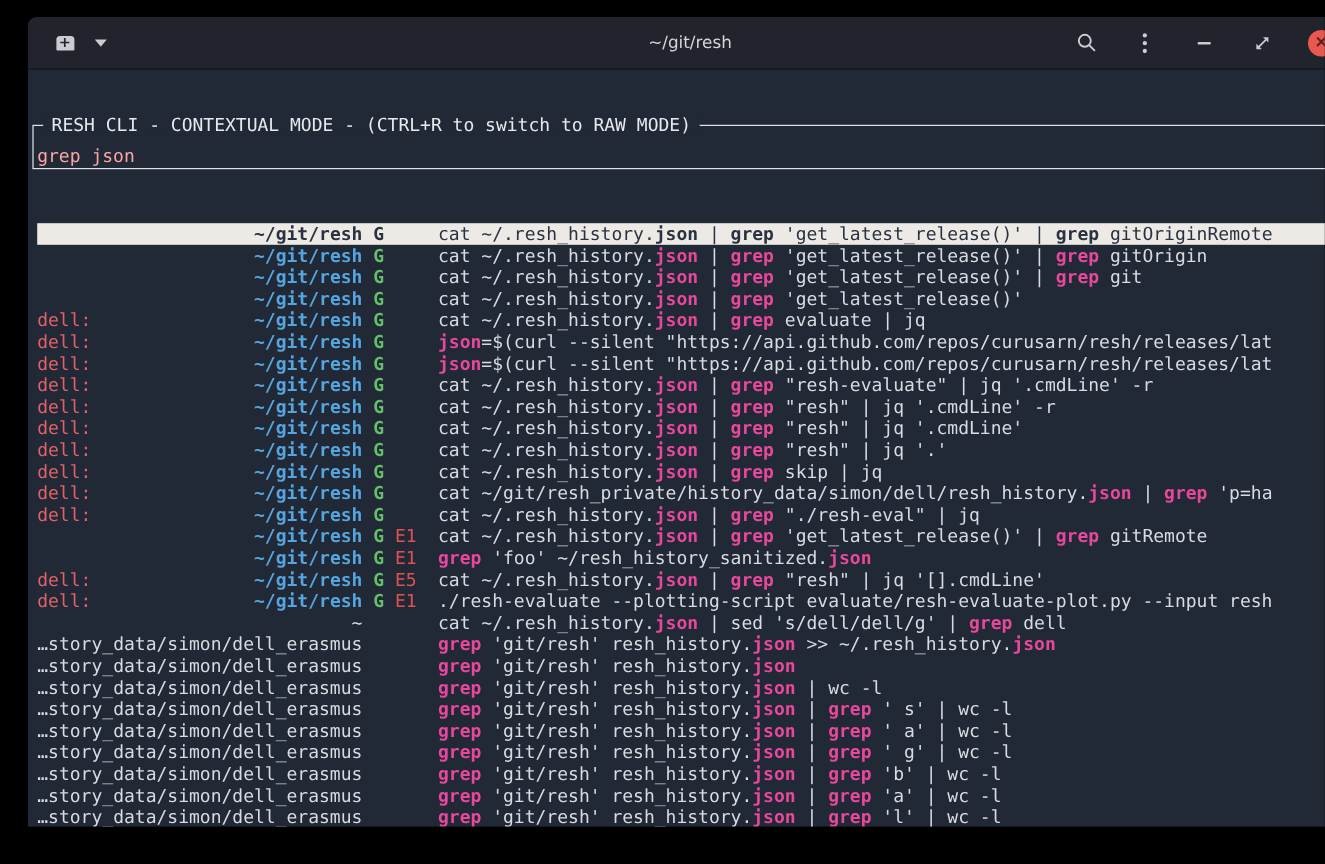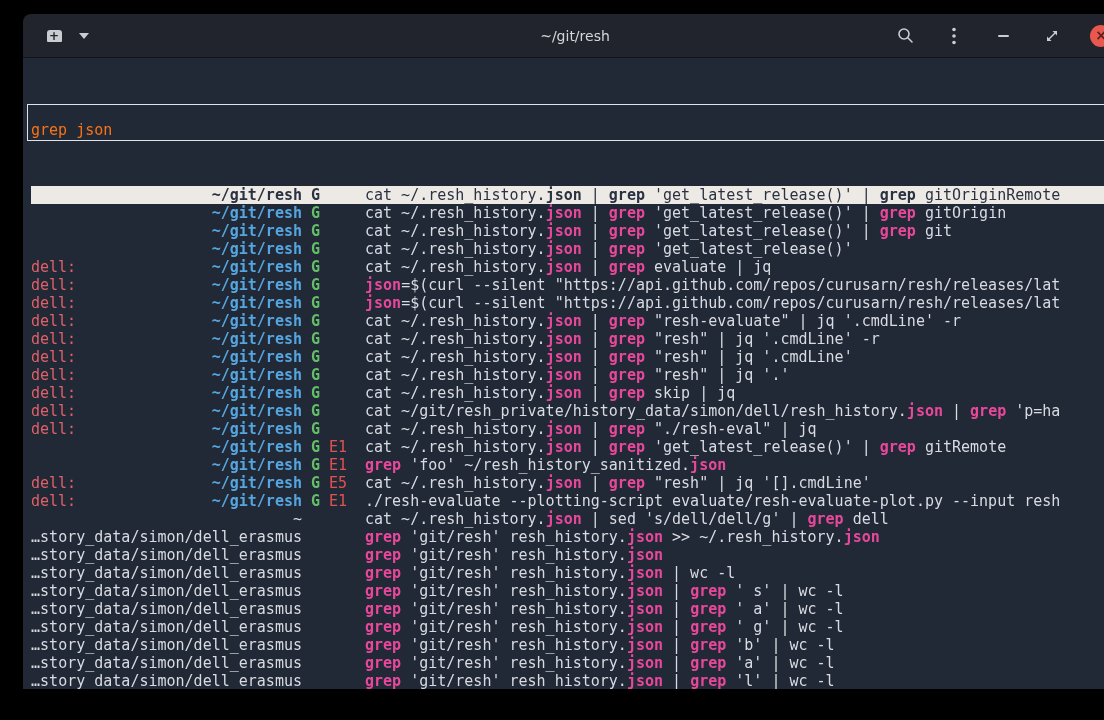--- a/index.html
+++ b/index.html
@@ -29,21 +29,21 @@
              display:flex;align-items:center;justify-content:center;}
   .close-x{color:#571f1d;font-size:14px;font-weight:bold;line-height:1;margin-top:-1px;}
   
   .terminal{flex:1;background:var(--terminal-bg,#222936);color:var(--text,#d8dbe2);
             font-size:15px;line-height:18px;padding:0 0 0 8px;position:relative;overflow:hidden;
             white-space:pre;}
   .search-box{position:relative;margin:10px 4px 0 -4px;height:34px;border:1px solid var(--box-border,#e0e4e9);
               display:flex;align-items:flex-end;padding:0 0 1px 3px;}
   .search-box-label{position:absolute;top:-10px;left:8px;background:var(--terminal-bg,#222936);
                     padding:0 7px;color:#e6e9ed;}
-  .query{color:#f97316;}
+  .query{color:#fca5a5;}
   .history{margin-top:9px;margin-right:4px;}
   .row{height:18px;display:flex;align-items:center;}
   .row.selected{background:var(--selected-bg,#edeae6);}
   .row.selected span{color:var(--selected-text,#2a3140) !important;}
   .hostdir{width:271px;flex:none;display:flex;justify-content:space-between;overflow:hidden;}
   .host{color:var(--host-red,#e0616a);}
   .dir-blue{color:var(--dir-blue,#55a6e0);font-weight:bold;}
   .dir-plain{color:var(--text,#d8dbe2);}
   .gap1{width:9px;flex:none;}
   .flags{width:36px;flex:none;}
@@ -94,19 +94,20 @@
           </svg>
         </div>
         <div class="close-btn">
           <span class="close-x">×</span>
         </div>
       </div>
     </div>
 
     <div class="terminal">
       <div class="search-box">
+        <span class="search-box-label">RESH CLI - CONTEXTUAL MODE - (CTRL+R to switch to RAW MODE)</span>
         <span class="query">grep json</span>
       </div>
       <div class="history"><div class="row selected"><span class="hostdir"><span class="host"></span><span class="dir-blue">~/git/resh</span></span><span class="gap1"></span><span class="flags"><span class="flag-g">G</span></span><span class="gap2"></span><span class="cmd">cat ~/.resh_history.<span class="match">json</span> | <span class="match">grep</span> 'get_latest_release()' | <span class="match">grep</span> gitOriginRemote</span></div><div class="row"><span class="hostdir"><span class="host"></span><span class="dir-blue">~/git/resh</span></span><span class="gap1"></span><span class="flags"><span class="flag-g">G</span></span><span class="gap2"></span><span class="cmd">cat ~/.resh_history.<span class="match">json</span> | <span class="match">grep</span> 'get_latest_release()' | <span class="match">grep</span> gitOrigin</span></div><div class="row"><span class="hostdir"><span class="host"></span><span class="dir-blue">~/git/resh</span></span><span class="gap1"></span><span class="flags"><span class="flag-g">G</span></span><span class="gap2"></span><span class="cmd">cat ~/.resh_history.<span class="match">json</span> | <span class="match">grep</span> 'get_latest_release()' | <span class="match">grep</span> git</span></div><div class="row"><span class="hostdir"><span class="host"></span><span class="dir-blue">~/git/resh</span></span><span class="gap1"></span><span class="flags"><span class="flag-g">G</span></span><span class="gap2"></span><span class="cmd">cat ~/.resh_history.<span class="match">json</span> | <span class="match">grep</span> 'get_latest_release()'</span></div><div class="row"><span class="hostdir"><span class="host">dell:</span><span class="dir-blue">~/git/resh</span></span><span class="gap1"></span><span class="flags"><span class="flag-g">G</span></span><span class="gap2"></span><span class="cmd">cat ~/.resh_history.<span class="match">json</span> | <span class="match">grep</span> evaluate | jq</span></div><div class="row"><span class="hostdir"><span class="host">dell:</span><span class="dir-blue">~/git/resh</span></span><span class="gap1"></span><span class="flags"><span class="flag-g">G</span></span><span class="gap2"></span><span class="cmd"><span class="match">json</span>=$(curl --silent "https://api.github.com/repos/curusarn/resh/releases/lat</span></div><div class="row"><span class="hostdir"><span class="host">dell:</span><span class="dir-blue">~/git/resh</span></span><span class="gap1"></span><span class="flags"><span class="flag-g">G</span></span><span class="gap2"></span><span class="cmd"><span class="match">json</span>=$(curl --silent "https://api.github.com/repos/curusarn/resh/releases/lat</span></div><div class="row"><span class="hostdir"><span class="host">dell:</span><span class="dir-blue">~/git/resh</span></span><span class="gap1"></span><span class="flags"><span class="flag-g">G</span></span><span class="gap2"></span><span class="cmd">cat ~/.resh_history.<span class="match">json</span> | <span class="match">grep</span> "resh-evaluate" | jq '.cmdLine' -r</span></div><div class="row"><span class="hostdir"><span class="host">dell:</span><span class="dir-blue">~/git/resh</span></span><span class="gap1"></span><span class="flags"><span class="flag-g">G</span></span><span class="gap2"></span><span class="cmd">cat ~/.resh_history.<span class="match">json</span> | <span class="match">grep</span> "resh" | jq '.cmdLine' -r</span></div><div class="row"><span class="hostdir"><span class="host">dell:</span><span class="dir-blue">~/git/resh</span></span><span class="gap1"></span><span class="flags"><span class="flag-g">G</span></span><span class="gap2"></span><span class="cmd">cat ~/.resh_history.<span class="match">json</span> | <span class="match">grep</span> "resh" | jq '.cmdLine'</span></div><div class="row"><span class="hostdir"><span class="host">dell:</span><span class="dir-blue">~/git/resh</span></span><span class="gap1"></span><span class="flags"><span class="flag-g">G</span></span><span class="gap2"></span><span class="cmd">cat ~/.resh_history.<span class="match">json</span> | <span class="match">grep</span> "resh" | jq '.'</span></div><div class="row"><span class="hostdir"><span class="host">dell:</span><span class="dir-blue">~/git/resh</span></span><span class="gap1"></span><span class="flags"><span class="flag-g">G</span></span><span class="gap2"></span><span class="cmd">cat ~/.resh_history.<span class="match">json</span> | <span class="match">grep</span> skip | jq</span></div><div class="row"><span class="hostdir"><span class="host">dell:</span><span class="dir-blue">~/git/resh</span></span><span class="gap1"></span><span class="flags"><span class="flag-g">G</span></span><span class="gap2"></span><span class="cmd">cat ~/git/resh_private/history_data/simon/dell/resh_history.<span class="match">json</span> | <span class="match">grep</span> 'p=ha</span></div><div class="row"><span class="hostdir"><span class="host">dell:</span><span class="dir-blue">~/git/resh</span></span><span class="gap1"></span><span class="flags"><span class="flag-g">G</span></span><span class="gap2"></span><span class="cmd">cat ~/.resh_history.<span class="match">json</span> | <span class="match">grep</span> "./resh-eval" | jq</span></div><div class="row"><span class="hostdir"><span class="host"></span><span class="dir-blue">~/git/resh</span></span><span class="gap1"></span><span class="flags"><span class="flag-g">G</span> <span class="flag-e">E1</span></span><span class="gap2"></span><span class="cmd">cat ~/.resh_history.<span class="match">json</span> | <span class="match">grep</span> 'get_latest_release()' | <span class="match">grep</span> gitRemote</span></div><div class="row"><span class="hostdir"><span class="host"></span><span class="dir-blue">~/git/resh</span></span><span class="gap1"></span><span class="flags"><span class="flag-g">G</span> <span class="flag-e">E1</span></span><span class="gap2"></span><span class="cmd"><span class="match">grep</span> 'foo' ~/resh_history_sanitized.<span class="match">json</span></span></div><div class="row"><span class="hostdir"><span class="host">dell:</span><span class="dir-blue">~/git/resh</span></span><span class="gap1"></span><span class="flags"><span class="flag-g">G</span> <span class="flag-e">E5</span></span><span class="gap2"></span><span class="cmd">cat ~/.resh_history.<span class="match">json</span> | <span class="match">grep</span> "resh" | jq '[].cmdLine'</span></div><div class="row"><span class="hostdir"><span class="host">dell:</span><span class="dir-blue">~/git/resh</span></span><span class="gap1"></span><span class="flags"><span class="flag-g">G</span> <span class="flag-e">E1</span></span><span class="gap2"></span><span class="cmd">./resh-evaluate --plotting-script evaluate/resh-evaluate-plot.py --input resh</span></div><div class="row"><span class="hostdir"><span class="host"></span><span class="dir-plain">~</span></span><span class="gap1"></span><span class="flags"></span><span class="gap2"></span><span class="cmd">cat ~/.resh_history.<span class="match">json</span> | sed 's/dell/dell/g' | <span class="match">grep</span> dell</span></div><div class="row"><span class="hostdir"><span class="host"></span><span class="dir-plain">…story_data/simon/dell_erasmus</span></span><span class="gap1"></span><span class="flags"></span><span class="gap2"></span><span class="cmd"><span class="match">grep</span> 'git/resh' resh_history.<span class="match">json</span> &gt;&gt; ~/.resh_history.<span class="match">json</span></span></div><div class="row"><span class="hostdir"><span class="host"></span><span class="dir-plain">…story_data/simon/dell_erasmus</span></span><span class="gap1"></span><span class="flags"></span><span class="gap2"></span><span class="cmd"><span class="match">grep</span> 'git/resh' resh_history.<span class="match">json</span></span></div><div class="row"><span class="hostdir"><span class="host"></span><span class="dir-plain">…story_data/simon/dell_erasmus</span></span><span class="gap1"></span><span class="flags"></span><span class="gap2"></span><span class="cmd"><span class="match">grep</span> 'git/resh' resh_history.<span class="match">json</span> | wc -l</span></div><div class="row"><span class="hostdir"><span class="host"></span><span class="dir-plain">…story_data/simon/dell_erasmus</span></span><span class="gap1"></span><span class="flags"></span><span class="gap2"></span><span class="cmd"><span class="match">grep</span> 'git/resh' resh_history.<span class="match">json</span> | <span class="match">grep</span> ' s' | wc -l</span></div><div class="row"><span class="hostdir"><span class="host"></span><span class="dir-plain">…story_data/simon/dell_erasmus</span></span><span class="gap1"></span><span class="flags"></span><span class="gap2"></span><span class="cmd"><span class="match">grep</span> 'git/resh' resh_history.<span class="match">json</span> | <span class="match">grep</span> ' a' | wc -l</span></div><div class="row"><span class="hostdir"><span class="host"></span><span class="dir-plain">…story_data/simon/dell_erasmus</span></span><span class="gap1"></span><span class="flags"></span><span class="gap2"></span><span class="cmd"><span class="match">grep</span> 'git/resh' resh_history.<span class="match">json</span> | <span class="match">grep</span> ' g' | wc -l</span></div><div class="row"><span class="hostdir"><span class="host"></span><span class="dir-plain">…story_data/simon/dell_erasmus</span></span><span class="gap1"></span><span class="flags"></span><span class="gap2"></span><span class="cmd"><span class="match">grep</span> 'git/resh' resh_history.<span class="match">json</span> | <span class="match">grep</span> 'b' | wc -l</span></div><div class="row"><span class="hostdir"><span class="host"></span><span class="dir-plain">…story_data/simon/dell_erasmus</span></span><span class="gap1"></span><span class="flags"></span><span class="gap2"></span><span class="cmd"><span class="match">grep</span> 'git/resh' resh_history.<span class="match">json</span> | <span class="match">grep</span> 'a' | wc -l</span></div><div class="row"><span class="hostdir"><span class="host"></span><span class="dir-plain">…story_data/simon/dell_erasmus</span></span><span class="gap1"></span><span class="flags"></span><span class="gap2"></span><span class="cmd"><span class="match">grep</span> 'git/resh' resh_history.<span class="match">json</span> | <span class="match">grep</span> 'l' | wc -l</span></div></div>
     </div>
 
   </div>
 </div>
 
 </body></html>

